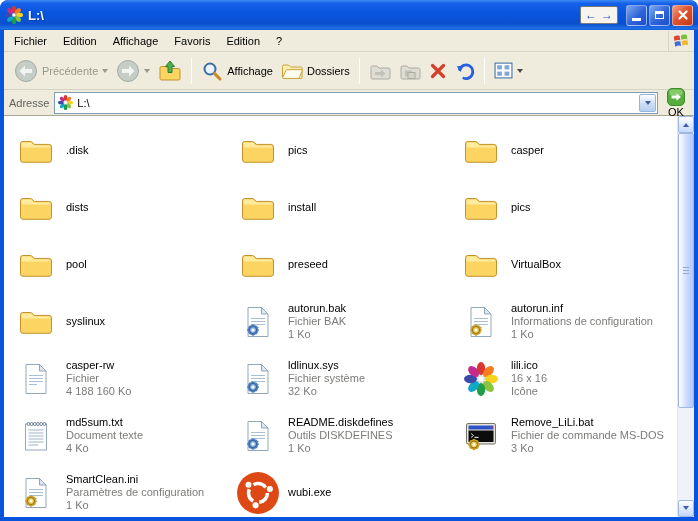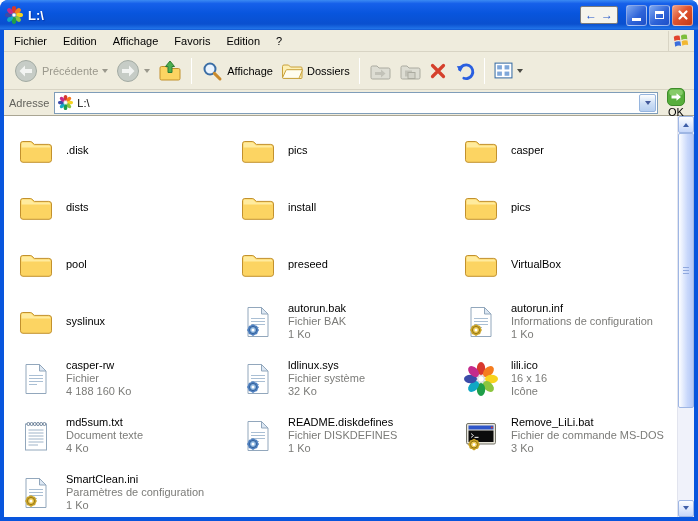--- a/index.html
+++ b/index.html
@@ -525,21 +525,21 @@
                 <g transform="translate(8,24)">
                   <rect x="-4.6" y="-4.6" width="9.2" height="9.2" rx="1.8" fill="#4E7FBF"></rect>
                   <rect x="-4.6" y="-4.6" width="9.2" height="9.2" rx="1.8" fill="#4E7FBF" transform="rotate(45)"></rect>
                   <circle r="3.5" fill="#8FB8E2" stroke="#2D5B96"></circle>
                   <circle r="1.5" fill="#FFFFFF"></circle>
                 </g>
               </svg>
             </span>
             <span class="tile-text">
               <span class="tile-name">README.diskdefines</span>
-              <span class="tile-line">Fichier DISKDEFINES</span>
+              <span class="tile-line">Outils DISKDEFINES</span>
               <span class="tile-line">1 Ko</span>
             </span>
           </div>
           <div class="tile">
             <span class="tile-icon">
               <svg width="32" height="30" viewBox="0 0 32 30">
                 <rect x="1.5" y="2.5" width="29" height="20.5" rx="1.5" fill="#E6E4DA" stroke="#75756A"></rect>
                 <rect x="3.5" y="4.5" width="25" height="4" fill="#2E55C8"></rect>
                 <circle cx="26.8" cy="6.5" r="1" fill="#D43C2A"></circle>
                 <rect x="3.5" y="9.5" width="25" height="11.5" fill="#0C0C0C"></rect>
@@ -575,20 +575,34 @@
                   <rect x="-4.6" y="-4.6" width="9.2" height="9.2" rx="1.8" fill="#C9A227" transform="rotate(45)"></rect>
                   <circle r="3.5" fill="#F0CC55" stroke="#8F7113"></circle>
                   <circle r="1.5" fill="#FFFFFF"></circle>
                 </g>
               </svg>
             </span>
             <span class="tile-text">
               <span class="tile-name">SmartClean.ini</span>
               <span class="tile-line">Paramètres de configuration</span>
               <span class="tile-line">1 Ko</span>
+            </span>
+          </div>
+          <div class="tile">
+            <span class="tile-icon">
+              <svg width="44" height="44" viewBox="-21 -21 42 42">
+                <circle r="20" fill="#DD4814"></circle>
+                <circle r="9" fill="none" stroke="#FFFFFF" stroke-width="3.4" stroke-dasharray="12.85 6"></circle>
+                <circle cx="-2.3" cy="11.8" r="2.9" fill="#FFFFFF"></circle>
+                <circle cx="-9.1" cy="-7.9" r="2.9" fill="#FFFFFF"></circle>
+                <circle cx="11.3" cy="-3.9" r="2.9" fill="#FFFFFF"></circle>
+              </svg>
+            </span>
+            <span class="tile-text">
+              <span class="tile-name">wubi.exe</span>
             </span>
           </div>
         </div>
       <div class="scrollbar">
         <span class="sb-btn">
             <span class="tri-up-s"></span>
           </span>
         <span class="sb-track">
           <span class="sb-thumb"></span>
         </span>

